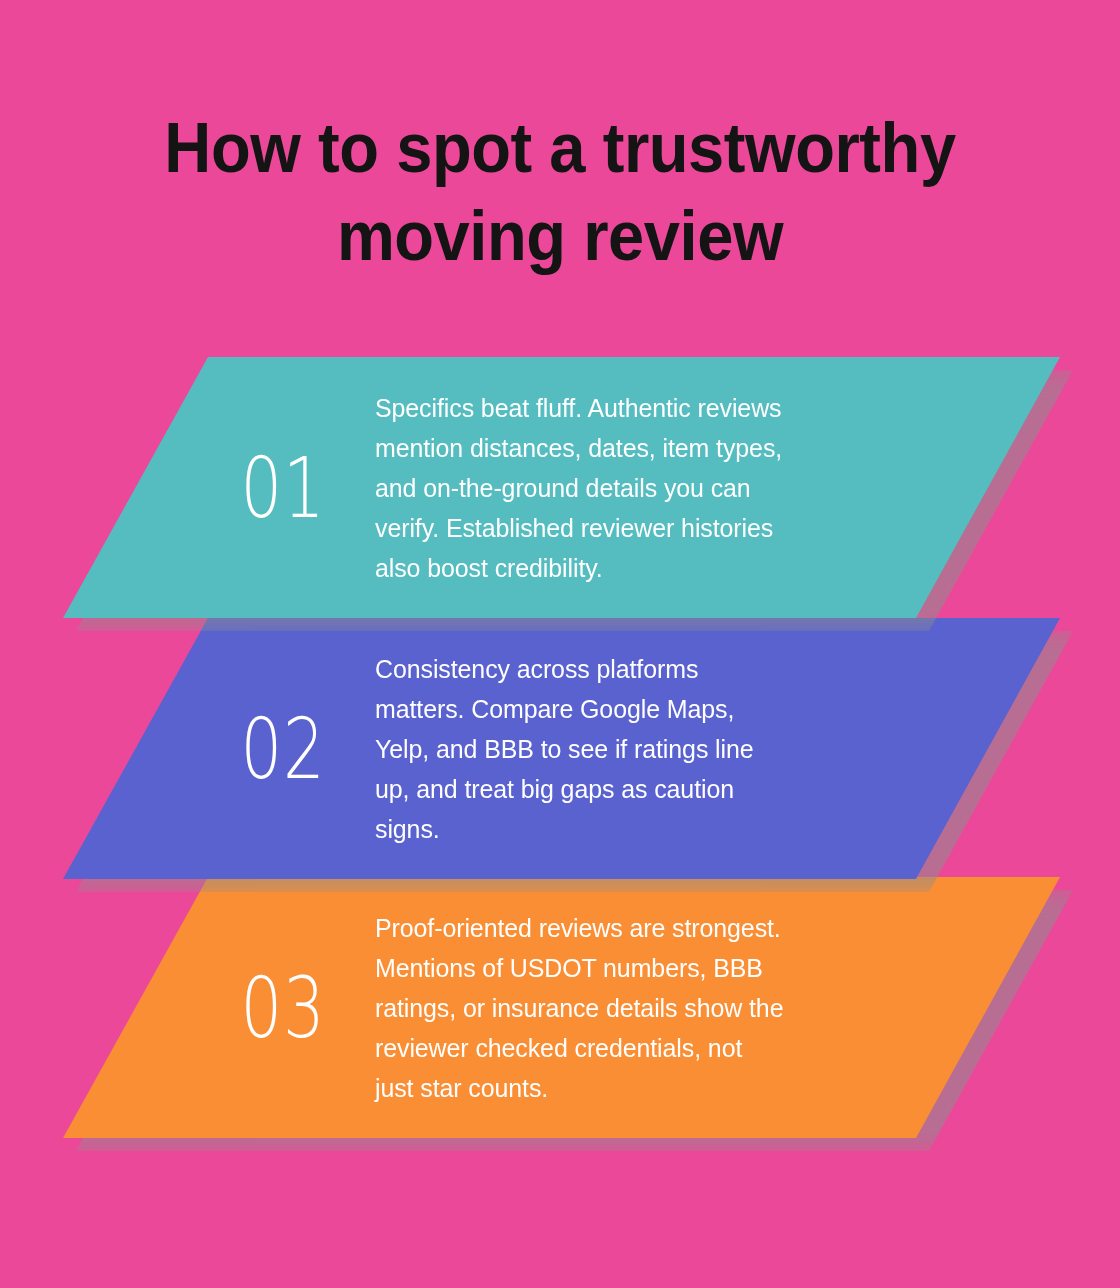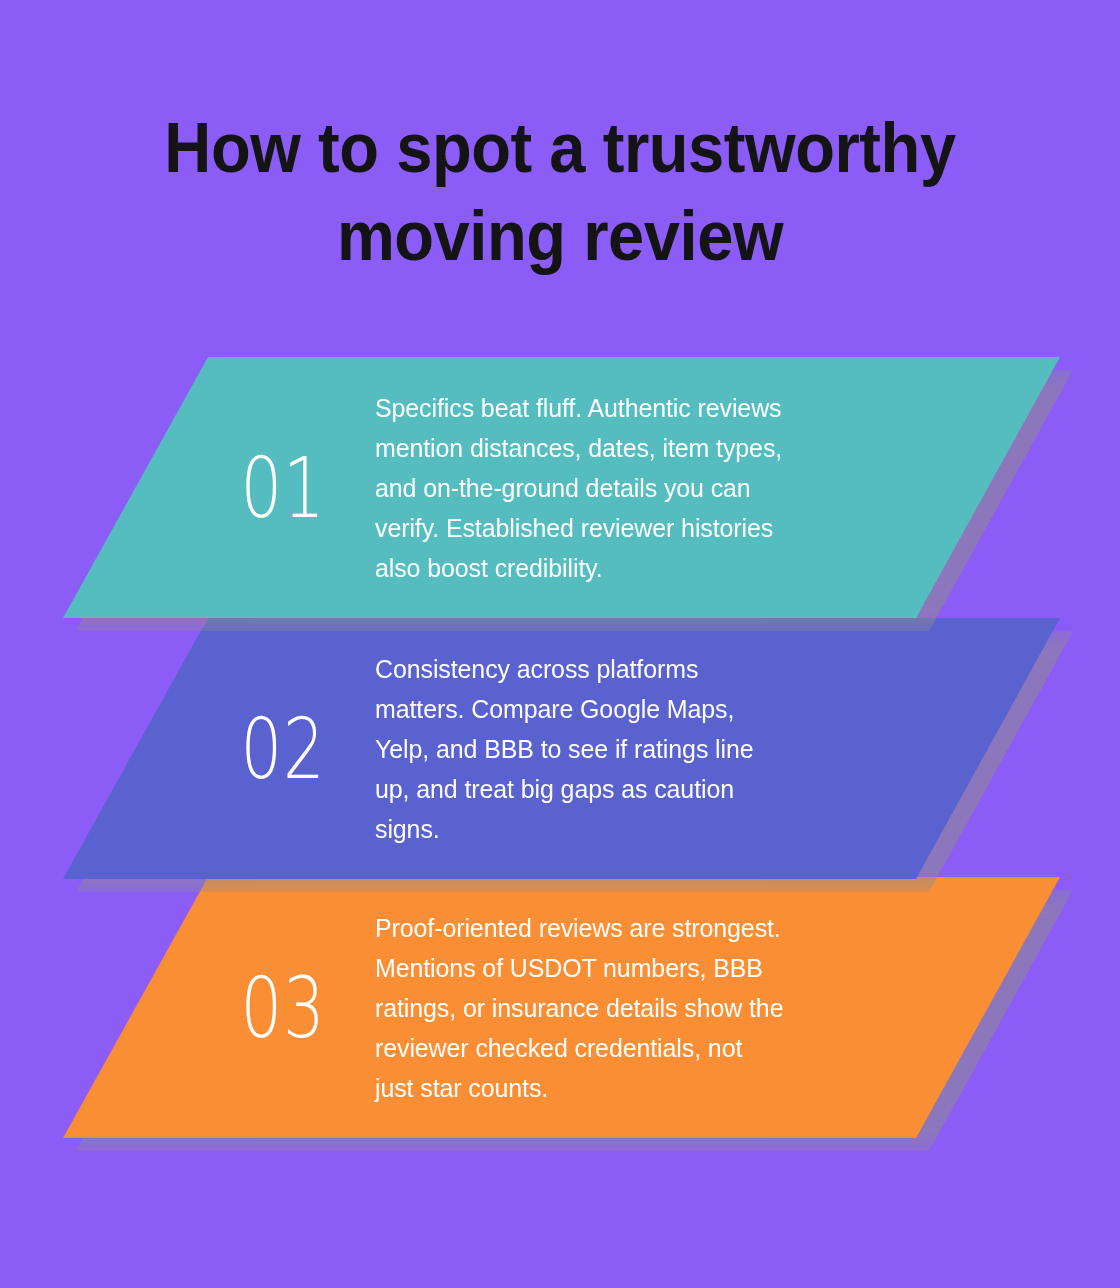--- a/index.html
+++ b/index.html
@@ -125,21 +125,21 @@
     line-height:40px;
     letter-spacing:-0.1px;
     transform:scaleX(0.96);
     transform-origin:left center;
   }
   .panel-text .line { display:block; white-space:pre; }
 </style>
 </head>
 <body style="background: rgb(224, 224, 224);">
 
-<div id="canvas" style="background: #8b5cf6; text-decoration: underline;">
+<div id="canvas" style="background: #ec4899; text-decoration: underline;">
 
   <h1 id="title" style="color: rgb(20, 20, 20);">How to spot a trustworthy
 moving review</h1>
 
   <div id="panels">
 
     <div class="panel-wrap p0">
       <div class="panel-shadow"></div>
       <div class="panel-shape" style="background: rgb(85, 189, 192);"></div>
       <div class="panel-content">

